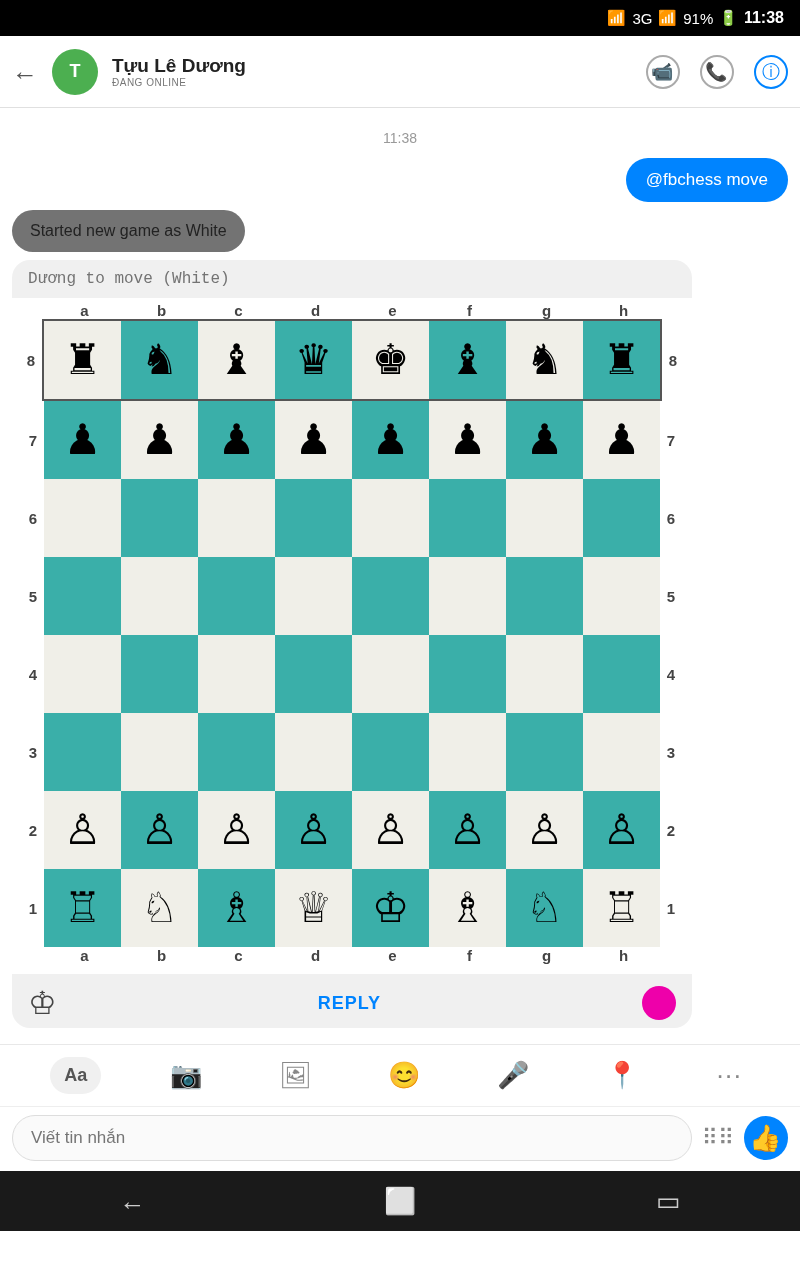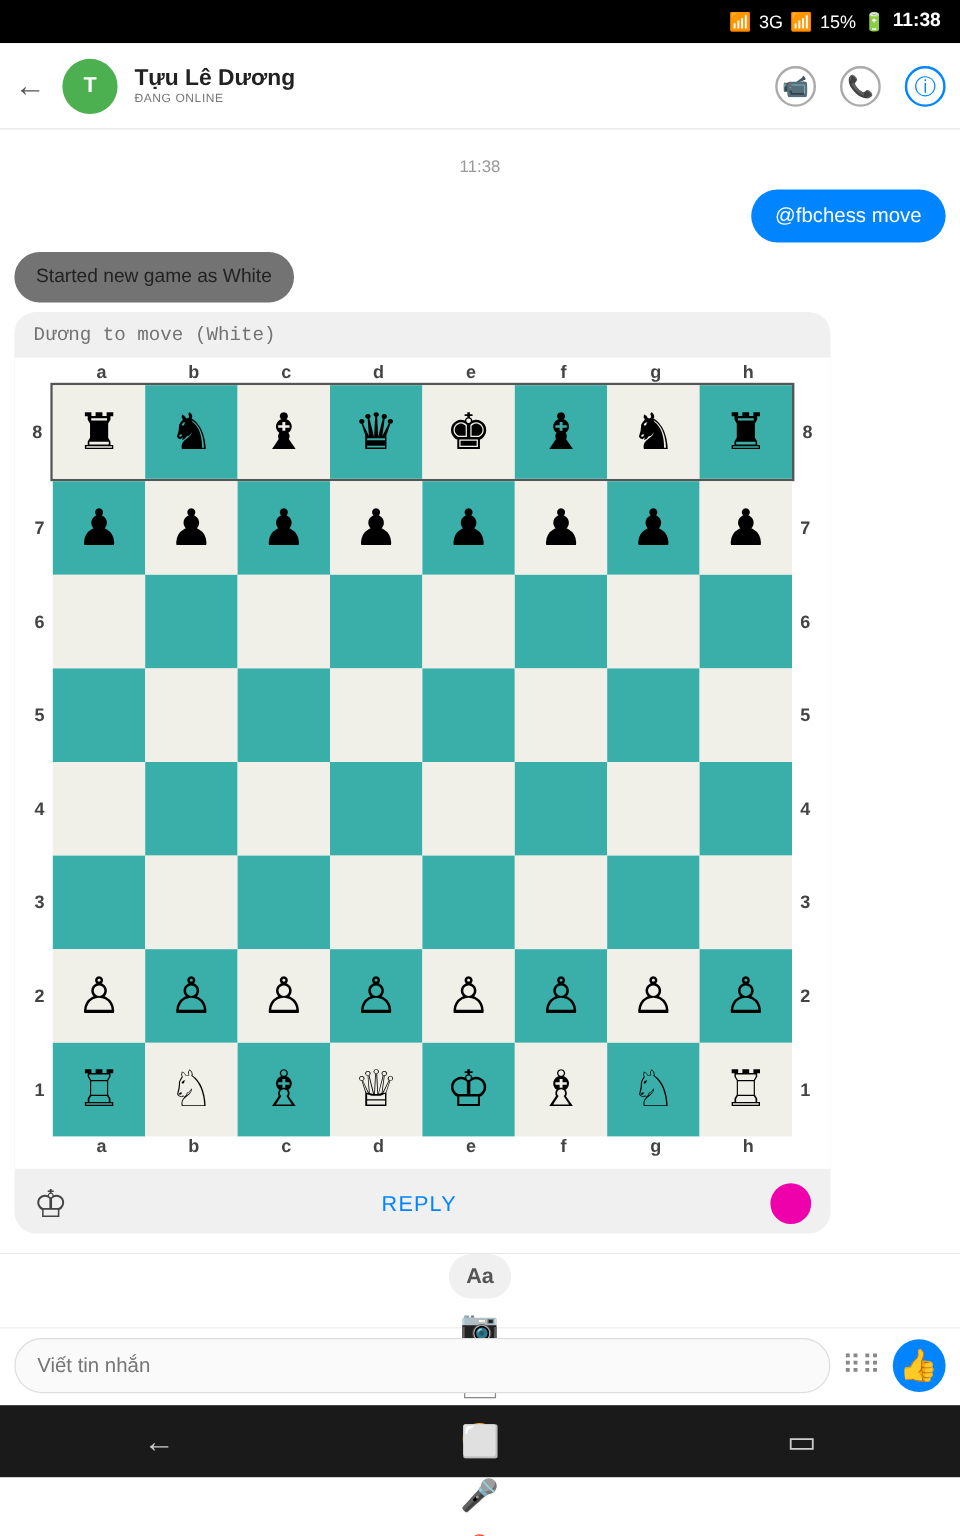--- a/index.html
+++ b/index.html
@@ -176,42 +176,41 @@
     
     .reply-row {
       display: flex;
       align-items: center;
       justify-content: space-between;
       padding: 10px 16px 6px;
     }
     .chess-piece-icon { font-size: 32px; color: #444; }
     .reply-btn {
       font-size: 18px;
-      font-weight: normal;
+      font-weight: bold;
       color: #0084ff;
       cursor: pointer;
       letter-spacing: 1px;
     }
     .avatar-sm {
       width: 34px; height: 34px;
       background: #e0a;
       border-radius: 50%;
       overflow: hidden;
     }
 
     
     .toolbar {
       background: #fff;
       border-top: 1px solid #e8e8e8;
       height: 62px;
       display: flex;
       align-items: center;
       justify-content: space-around;
       padding: 0 20px;
-      flex-direction: column;
     }
     .toolbar-icon {
       font-size: 26px;
       color: #888;
       cursor: pointer;
       padding: 8px;
     }
     .toolbar-icon.aa {
       background: #f0f0f0;
       border-radius: 20px;
@@ -269,21 +268,21 @@
     }
   </style>
 </head>
 <body>
 
 <div class="status-bar">
   <div class="status-icons">
     <span>📶</span>
     <span>3G</span>
     <span>📶</span>
-    <span>15%</span>
+    <span>91%</span>
     <span>🔋</span>
     <span class="time">11:38</span>
   </div>
 </div>
 
 <div class="header">
   <span class="header-back">←</span>
   <div class="header-avatar">
     <span>T</span>
   </div>

